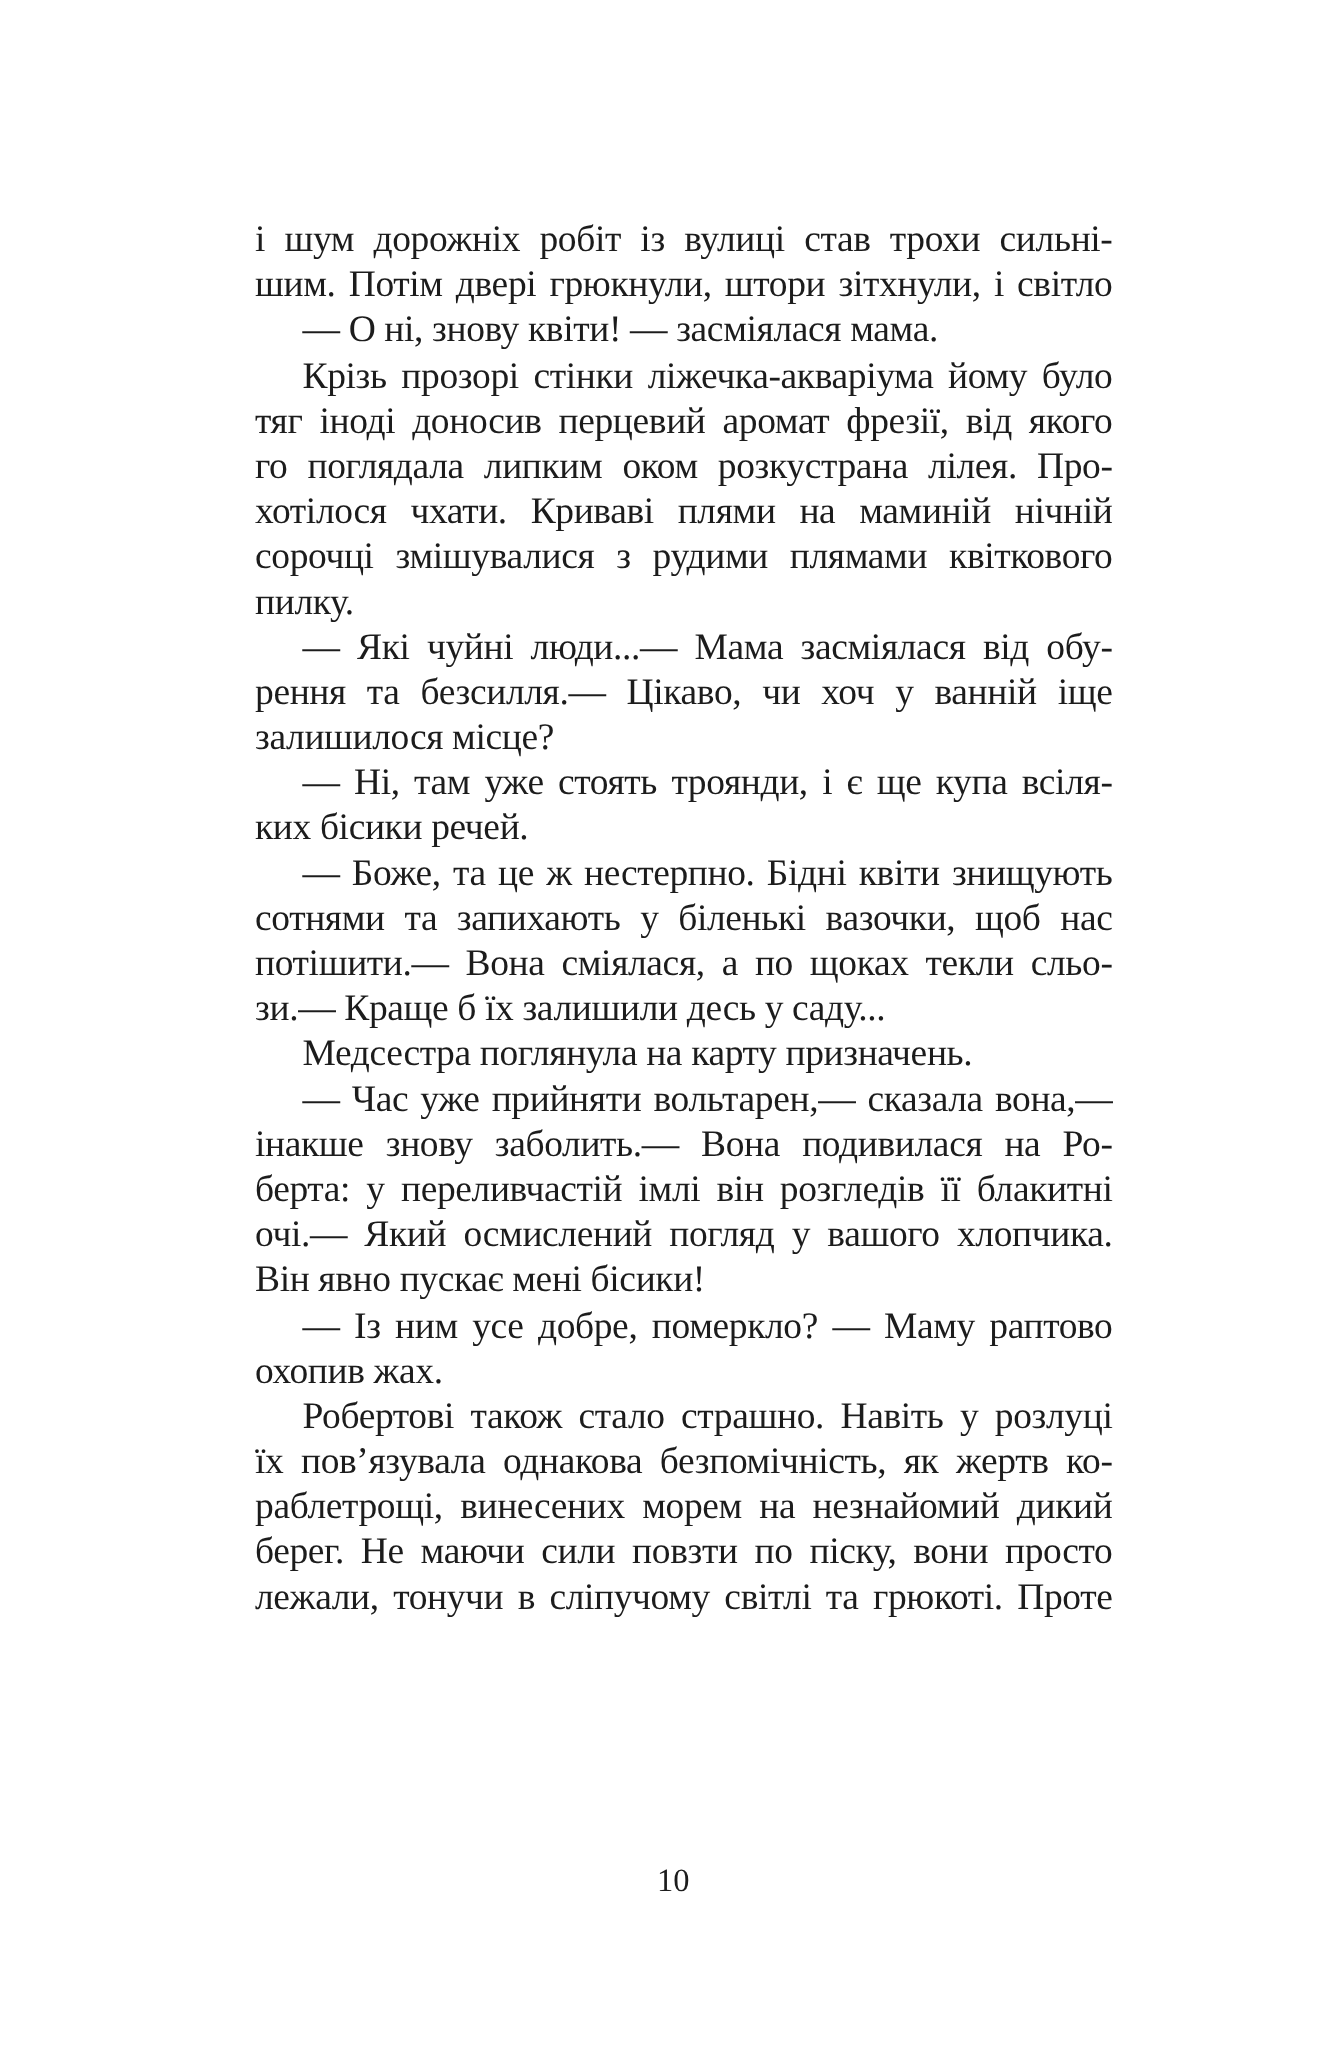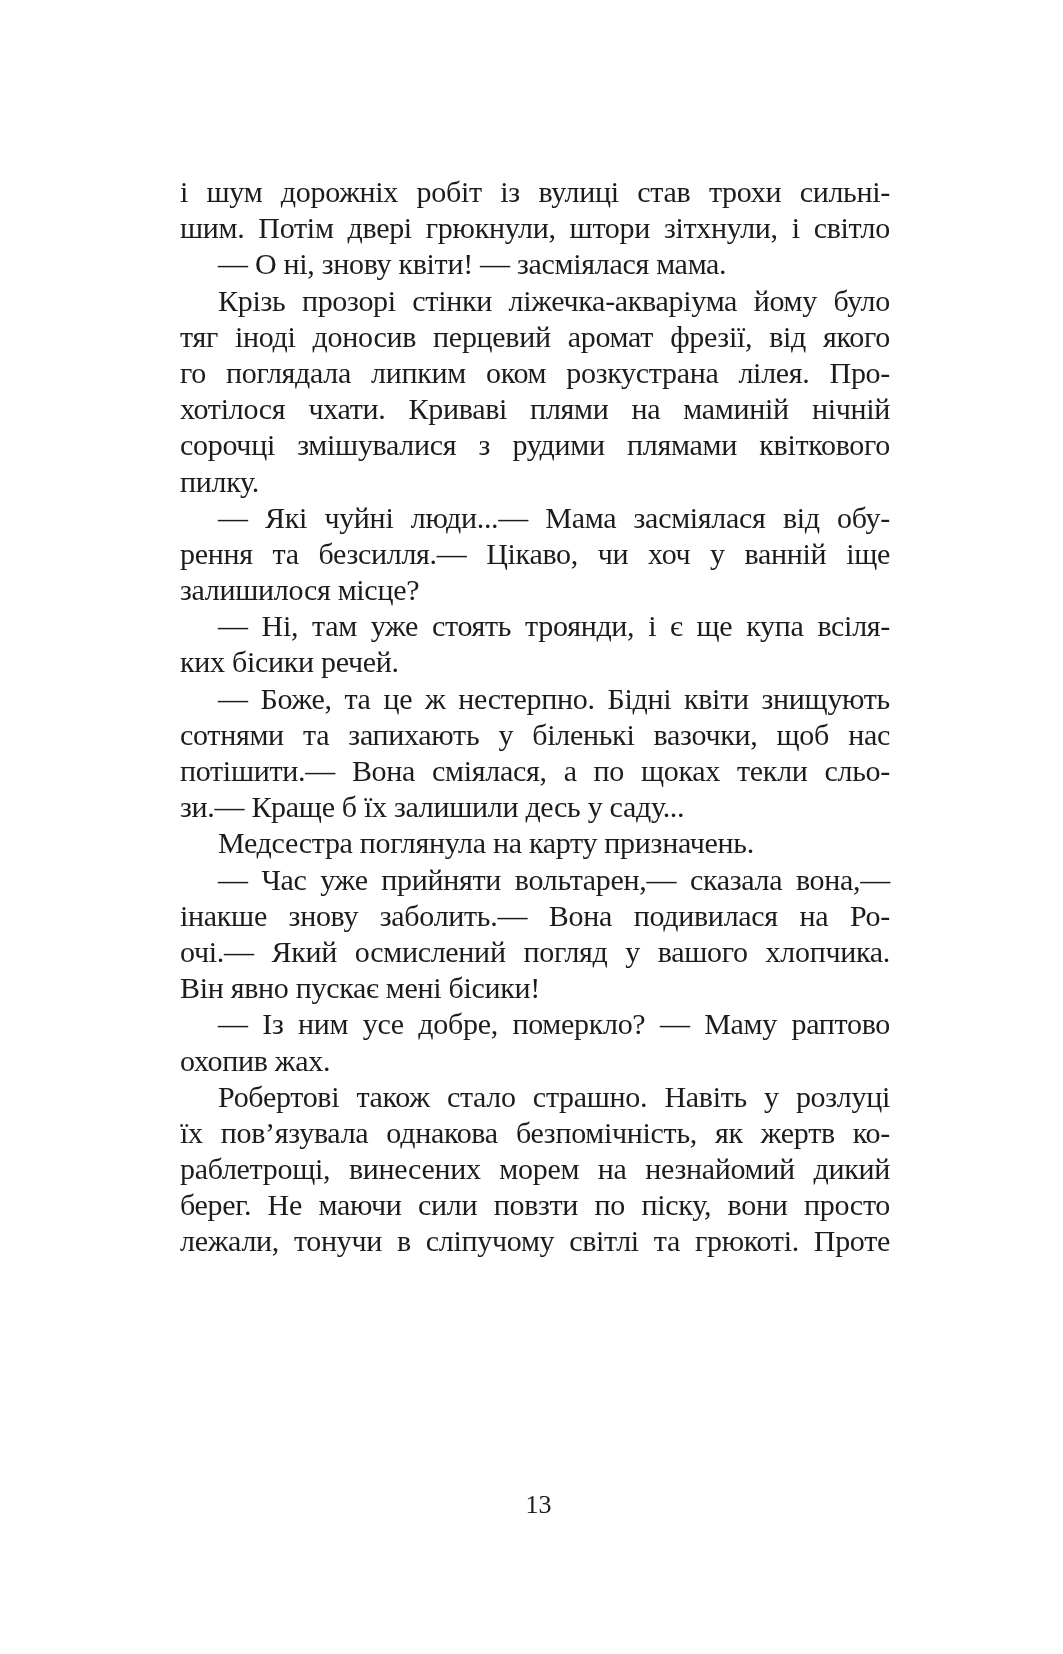--- a/index.html
+++ b/index.html
@@ -30,20 +30,21 @@
       line-height: 36.2px;
       color: #1c1c1c;
     }
     .line {
       display: block;
       height: 36.2px;
       white-space: nowrap;
       text-align: justify;
       text-align-last: justify;
       letter-spacing: -0.3px;
+      margin-left: 24px;
     }
     .line.last {
       text-align-last: left;
     }
     .line.indent {
       padding-left: 38px;
     }
     .page-number {
       position: absolute;
       left: 0;
@@ -76,24 +77,25 @@
       <span class="line last">залишилося місце?</span>
       <span class="line indent">— Ні, там уже стоять троянди, і є ще купа всіля-</span>
       <span class="line last">ких бісики речей.</span>
       <span class="line indent">— Боже, та це ж нестерпно. Бідні квіти знищують</span>
       <span class="line">сотнями та запихають у біленькі вазочки, щоб нас</span>
       <span class="line">потішити.— Вона сміялася, а по щоках текли сльо-</span>
       <span class="line last">зи.— Краще б їх залишили десь у саду...</span>
       <span class="line indent last">Медсестра поглянула на карту призначень.</span>
       <span class="line indent">— Час уже прийняти вольтарен,— сказала вона,—</span>
       <span class="line">інакше знову заболить.— Вона подивилася на Ро-</span>
+      <span class="line">берта: у переливчастій імлі він розгледів її блакитні</span>
       <span class="line">очі.— Який осмислений погляд у вашого хлопчика.</span>
       <span class="line last">Він явно пускає мені бісики!</span>
       <span class="line indent">— Із ним усе добре, померкло? — Маму раптово</span>
       <span class="line last">охопив жах.</span>
       <span class="line indent">Робертові також стало страшно. Навіть у розлуці</span>
       <span class="line">їх пов’язувала однакова безпомічність, як жертв ко-</span>
       <span class="line">раблетрощі, винесених морем на незнайомий дикий</span>
       <span class="line">берег. Не маючи сили повзти по піску, вони просто</span>
       <span class="line">лежали, тонучи в сліпучому світлі та грюкоті. Проте</span>
     </div>
-  <div class="page-number">13</div>
+  <div class="page-number">10</div>
 </div>
 
 </body></html>

